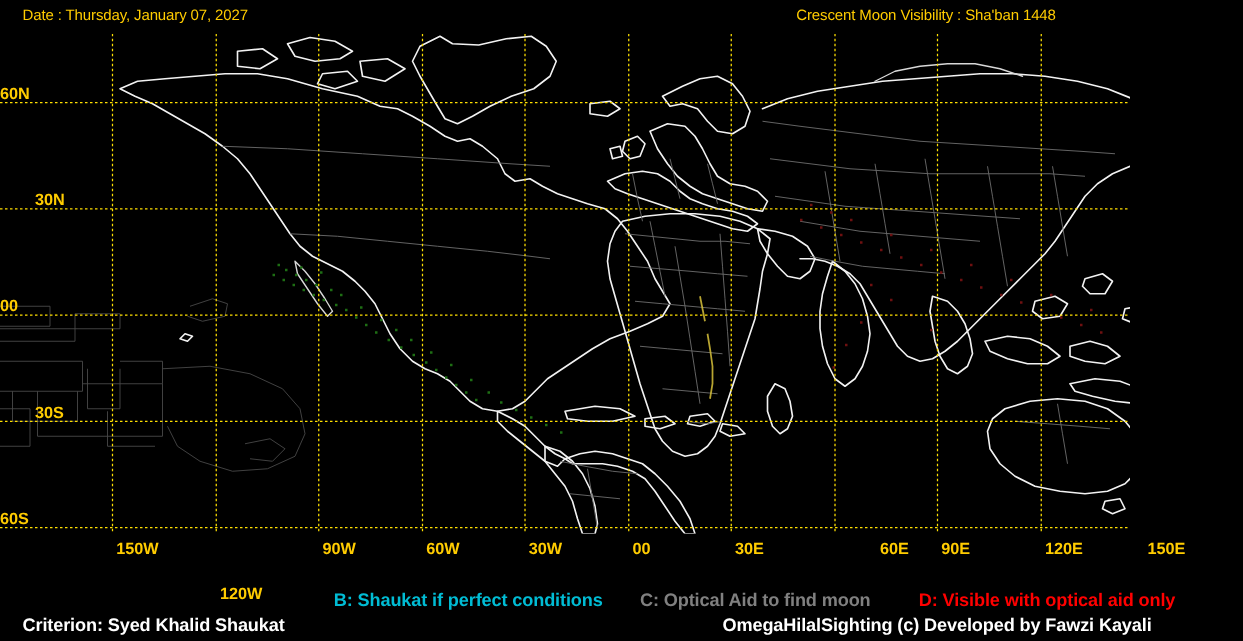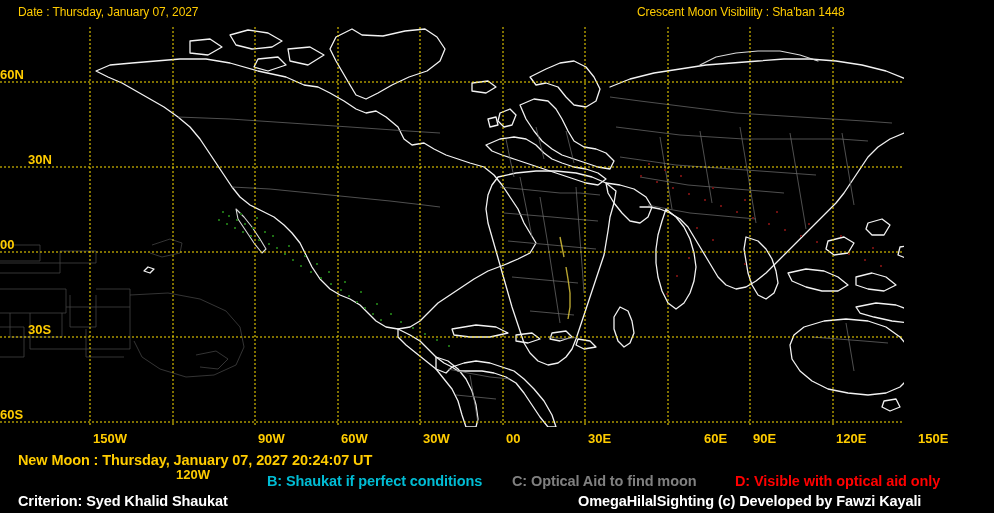--- a/index.html
+++ b/index.html
@@ -341,21 +341,20 @@
     <div class="lon-label" style="left:341px; top:4px;">60W</div>
     <div class="lon-label" style="left:423px; top:4px;">30W</div>
     <div class="lon-label" style="left:506px; top:4px;">00</div>
     <div class="lon-label" style="left:588px; top:4px;">30E</div>
     <div class="lon-label" style="left:671px; top:4px;margin-left:33px;">60E</div>
     <div class="lon-label" style="left:753px; top:4px;">90E</div>
     <div class="lon-label" style="left:836px; top:4px;">120E</div>
     <div class="lon-label" style="left:918px; top:4px;">150E</div>
   </div>
 
-  <div class="foot" id="foot-newmoon">New Moon : Thursday, January 07, 2027  20:24:07  UT</div>
 
   <div class="foot" id="leg-b">B: Shaukat if perfect conditions</div>
   <div class="foot" id="leg-c">C: Optical Aid to find moon</div>
   <div class="foot" id="leg-d">D: Visible with optical aid only</div>
 
   <div class="foot" id="foot-criterion">Criterion: Syed Khalid Shaukat</div>
   <div class="foot" id="foot-credit">OmegaHilalSighting  (c)  Developed by Fawzi Kayali</div>
 </div>
 
 </body></html>

